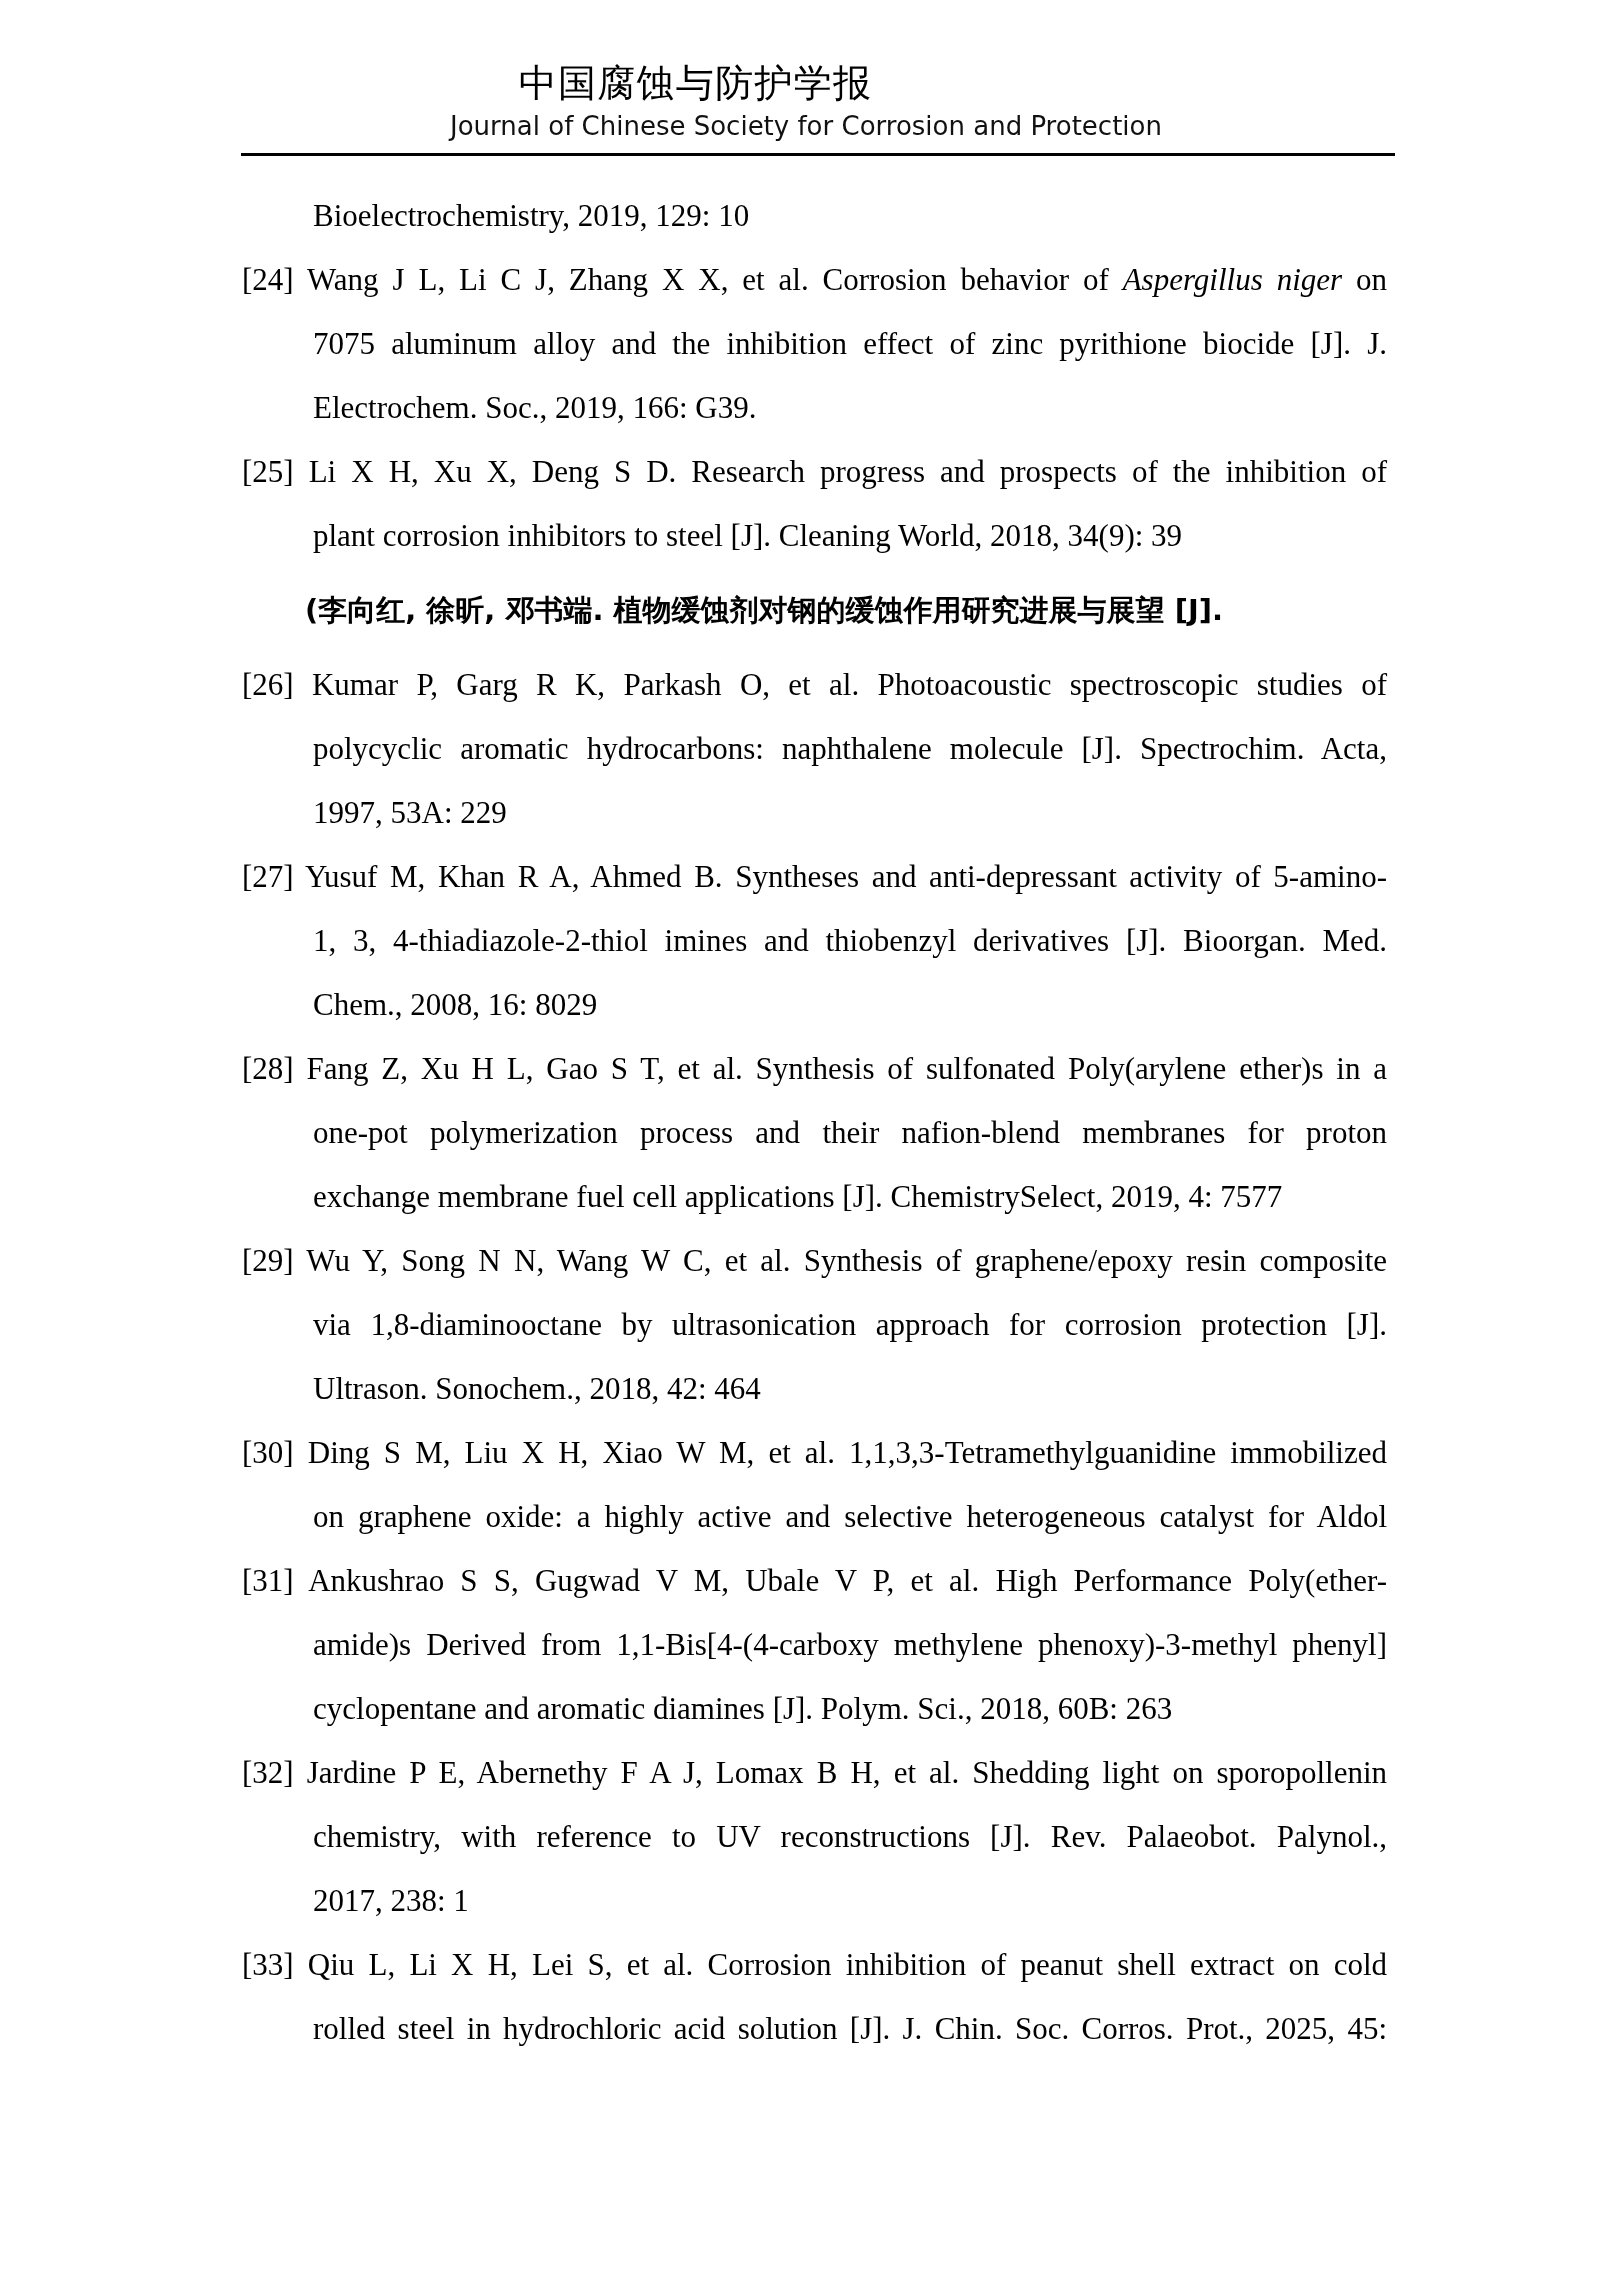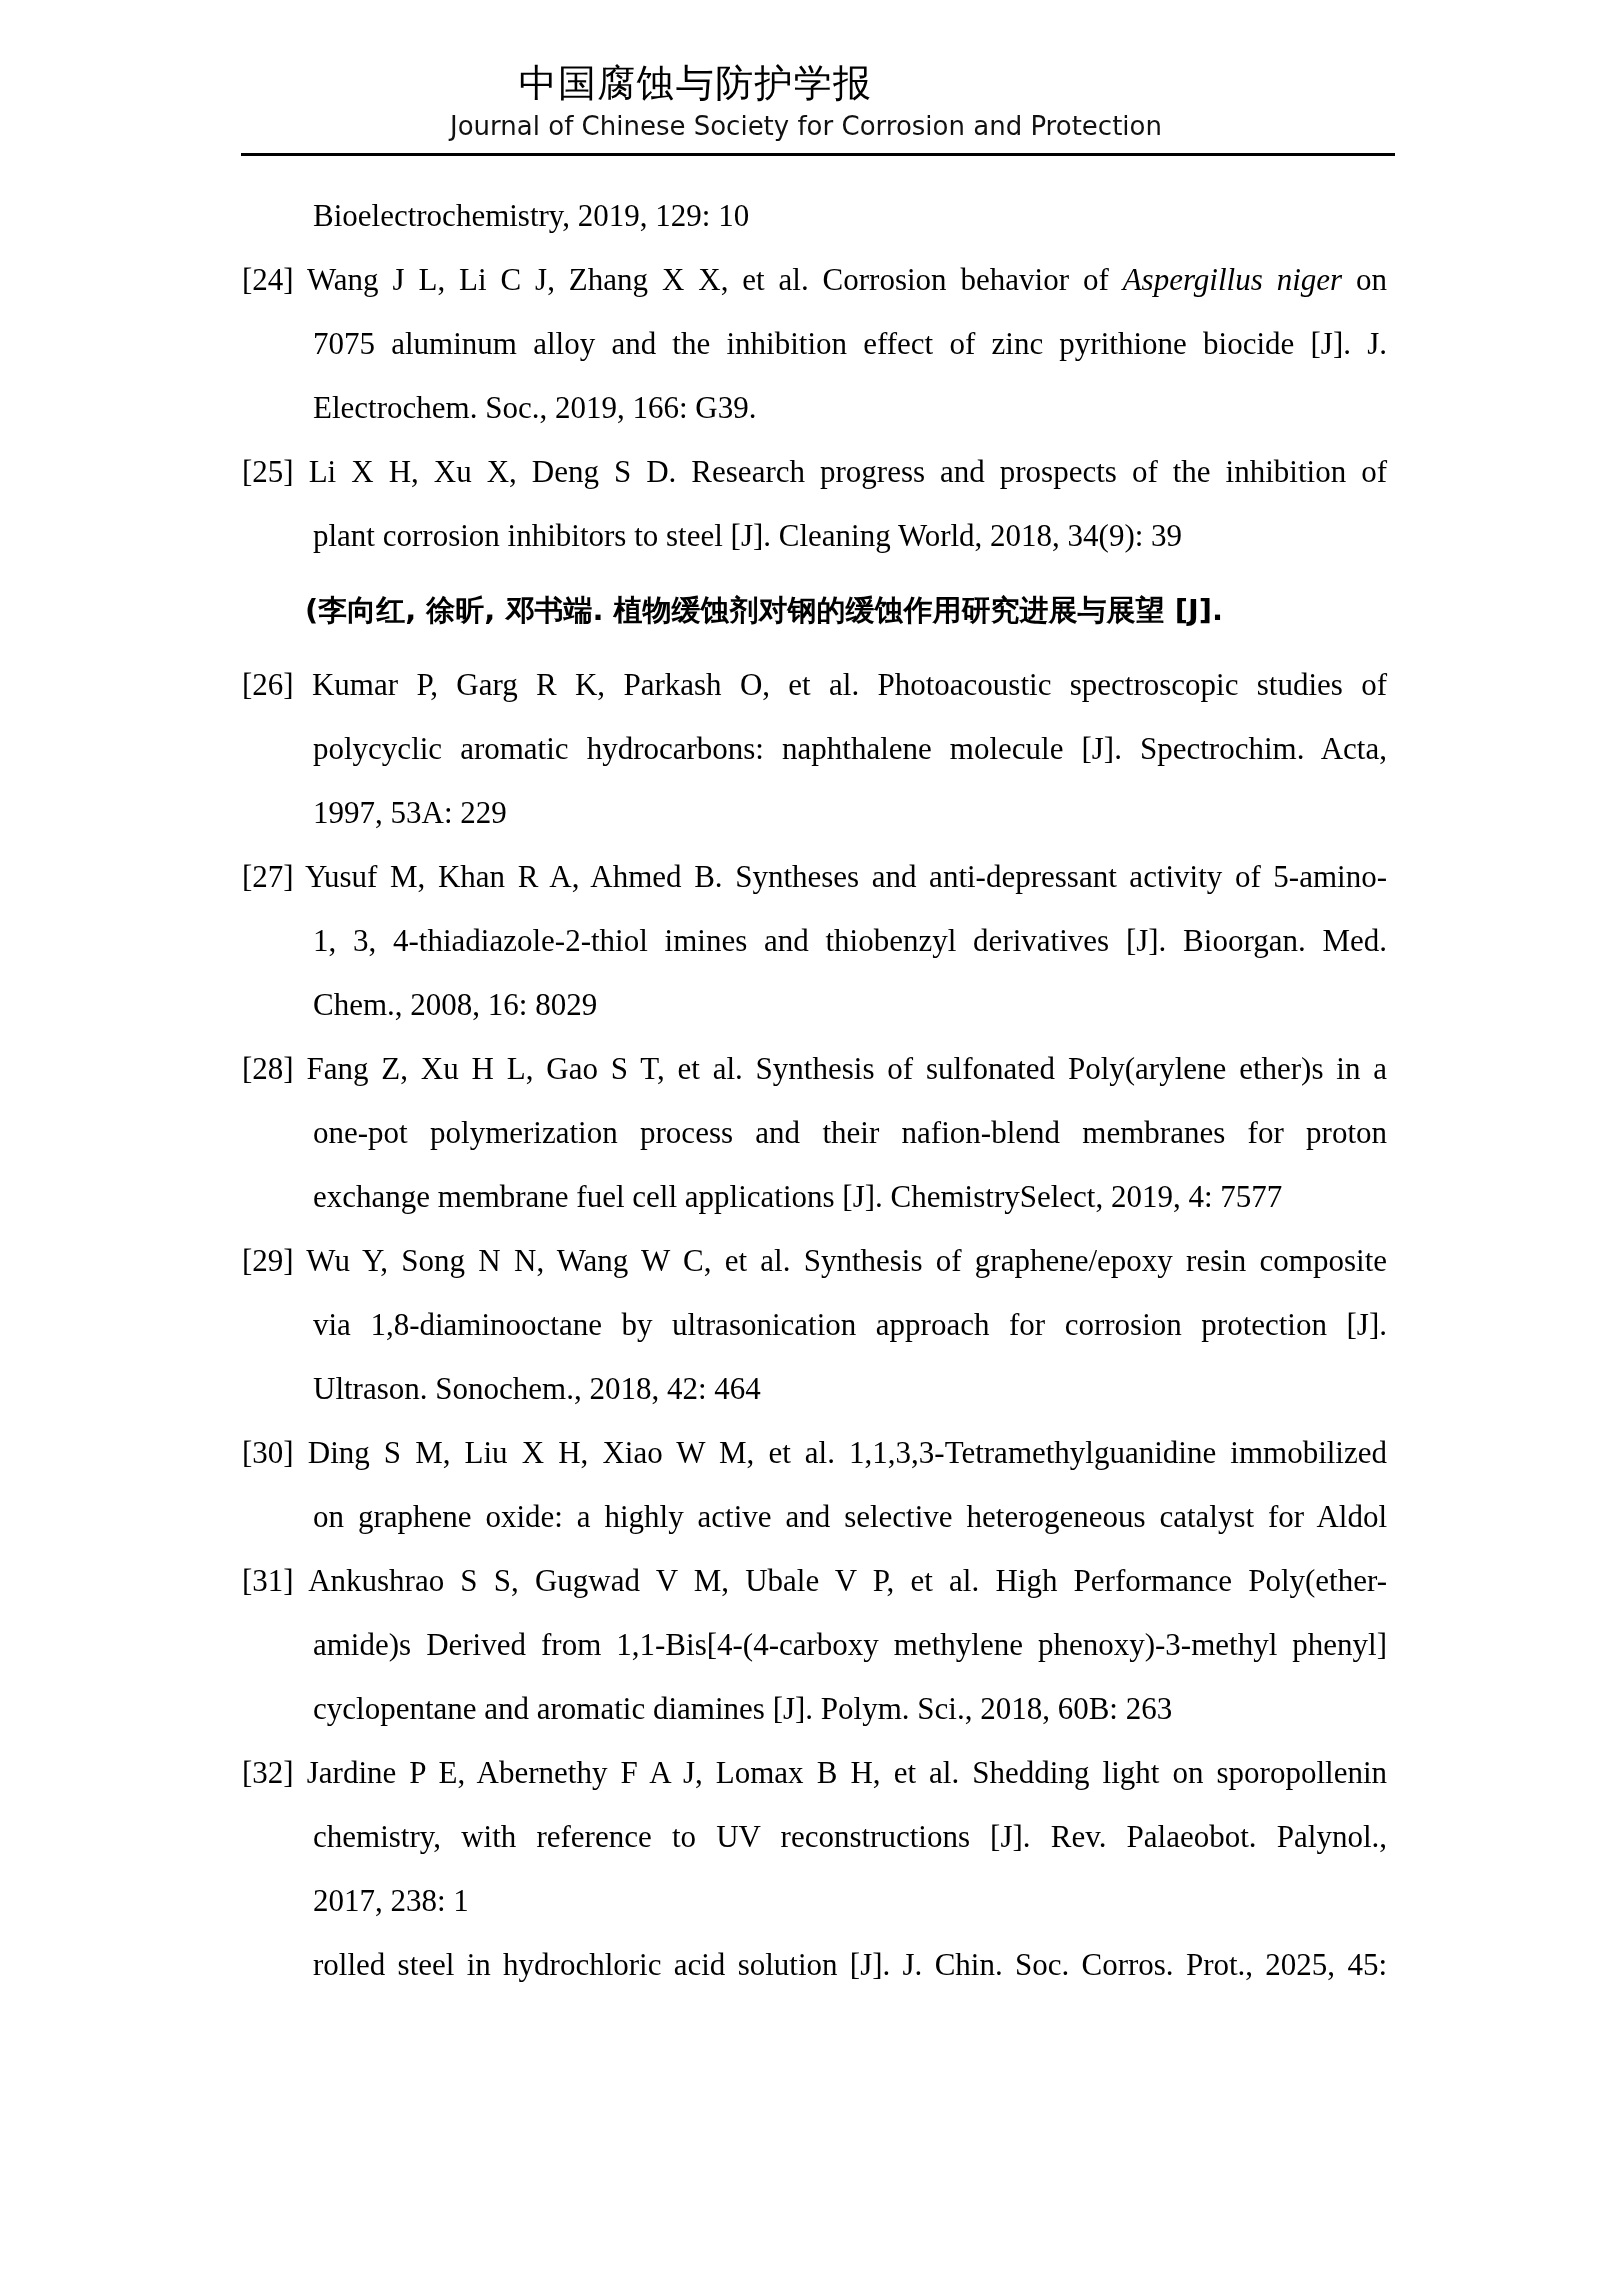--- a/index.html
+++ b/index.html
@@ -89,17 +89,18 @@
     <div class="line indent">cyclopentane and aromatic diamines [J]. Polym. Sci., 2018, 60B: 263</div>
   </div>
 
   <div>
     <div class="line justify"><span>[32]</span> <span>Jardine P E, Abernethy F A J, Lomax B H, et al. Shedding light on sporopollenin</span></div>
     <div class="line indent justify">chemistry, with reference to UV reconstructions [J]. Rev. Palaeobot. Palynol.,</div>
     <div class="line indent">2017, 238: 1</div>
   </div>
 
   <div>
+    <div class="line justify"><span>[33]</span> <span>Qiu L, Li X H, Lei S, et al. Corrosion inhibition of peanut shell extract on cold</span></div>
     <div class="line indent justify">rolled steel in hydrochloric acid solution [J]. J. Chin. Soc. Corros. Prot., 2025, 45:</div>
   </div>
 
 </div>
 
 
 </body></html>

